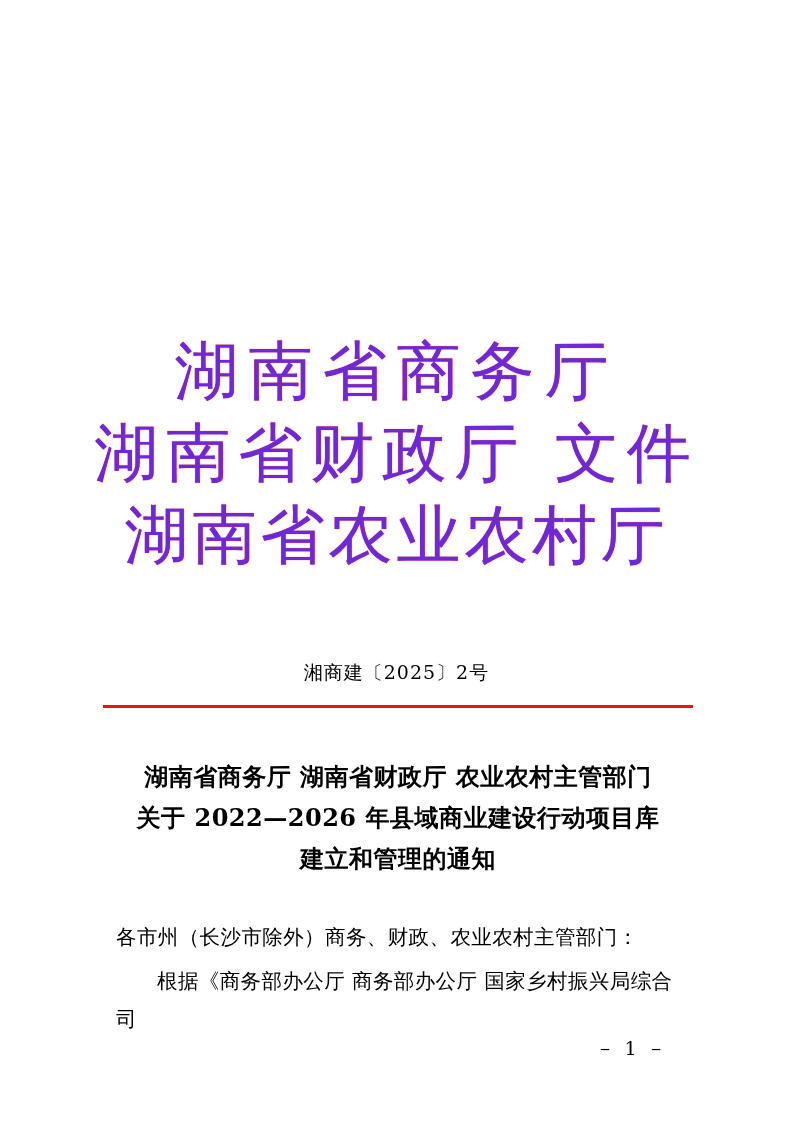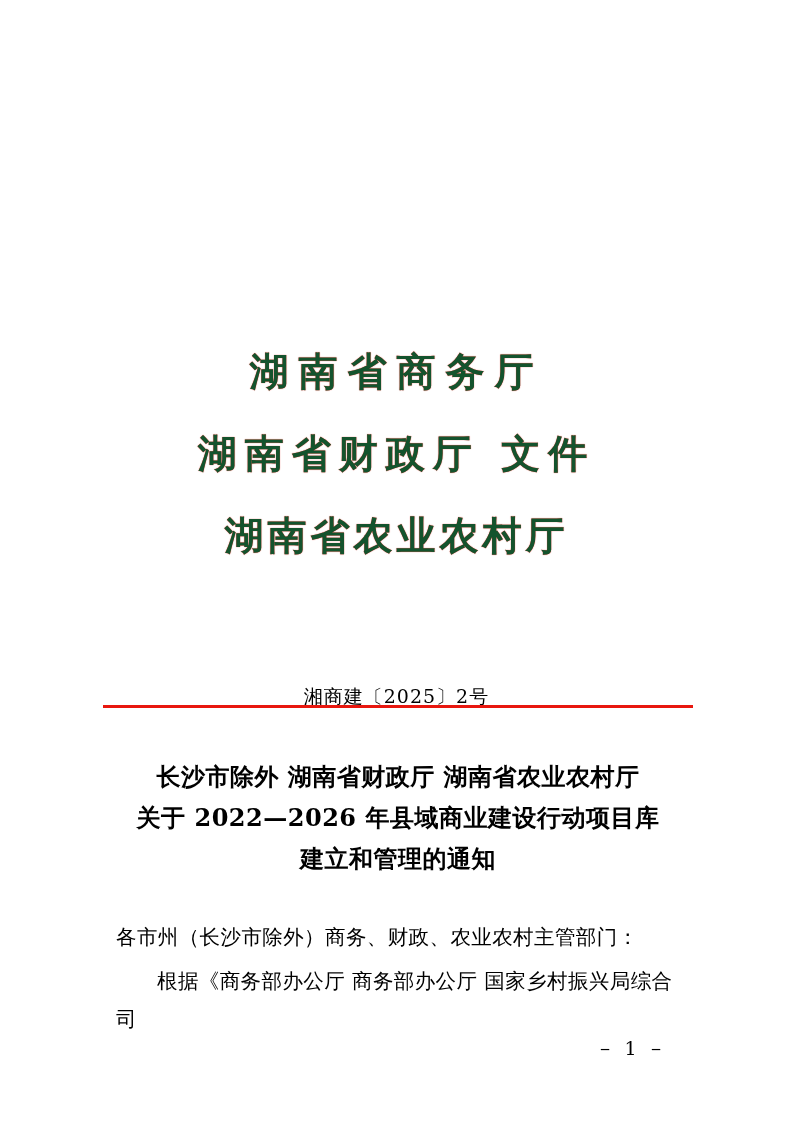--- a/index.html
+++ b/index.html
@@ -24,37 +24,37 @@
 
   
   .masthead {
     position: absolute;
     top: 330px;
     left: 0;
     right: 0;
     text-align: center;
   }
   .masthead-line {
-    color: #14532d;
+    color: #6d28d9;
     font-family: "DejaVu Serif", "Liberation Serif", serif;
-    font-weight: bold;
-    font-size: 39px;
+    font-weight: normal;
+    font-size: 64px;
     line-height: 82px;
     letter-spacing: 4px;
     white-space: nowrap;
     text-shadow: 0 0 1px #e8170f;
   }
   .masthead-line.l1 { letter-spacing: 10px; }
   .masthead-line.l2 { letter-spacing: 8px; }
   .masthead-line.l3 { letter-spacing: 4px; }
 
   
   .doc-number {
     position: absolute;
-    top: 684px;
+    top: 660px;
     left: 0;
     right: 0;
     text-align: center;
     font-size: 19px;
     letter-spacing: 1px;
     font-family: "DejaVu Serif", "Liberation Serif", serif;
   }
 
   
   .red-rule {
@@ -121,21 +121,21 @@
     <div class="masthead-line l1">湖南省商务厅</div>
     <div class="masthead-line l2">湖南省财政厅 文件</div>
     <div class="masthead-line l3">湖南省农业农村厅</div>
   </div>
 
   <div class="doc-number">湘商建〔2025〕2号</div>
 
   <div class="red-rule"></div>
 
   <div class="title-block">
-    <div class="title-line">长沙市除外 湖南省财政厅 湖南省农业农村厅</div>
+    <div class="title-line">湖南省商务厅 湖南省财政厅 农业农村主管部门</div>
     <div class="title-line">关于 2022—2026 年县域商业建设行动项目库</div>
     <div class="title-line">建立和管理的通知</div>
   </div>
 
   <div class="body-block">
     <p class="body-para">各市州（长沙市除外）商务、财政、农业农村主管部门：</p>
     <p class="body-para indent">根据《商务部办公厅 商务部办公厅 国家乡村振兴局综合司</p>
   </div>
 
   <div class="page-number">－ 1 －</div>

